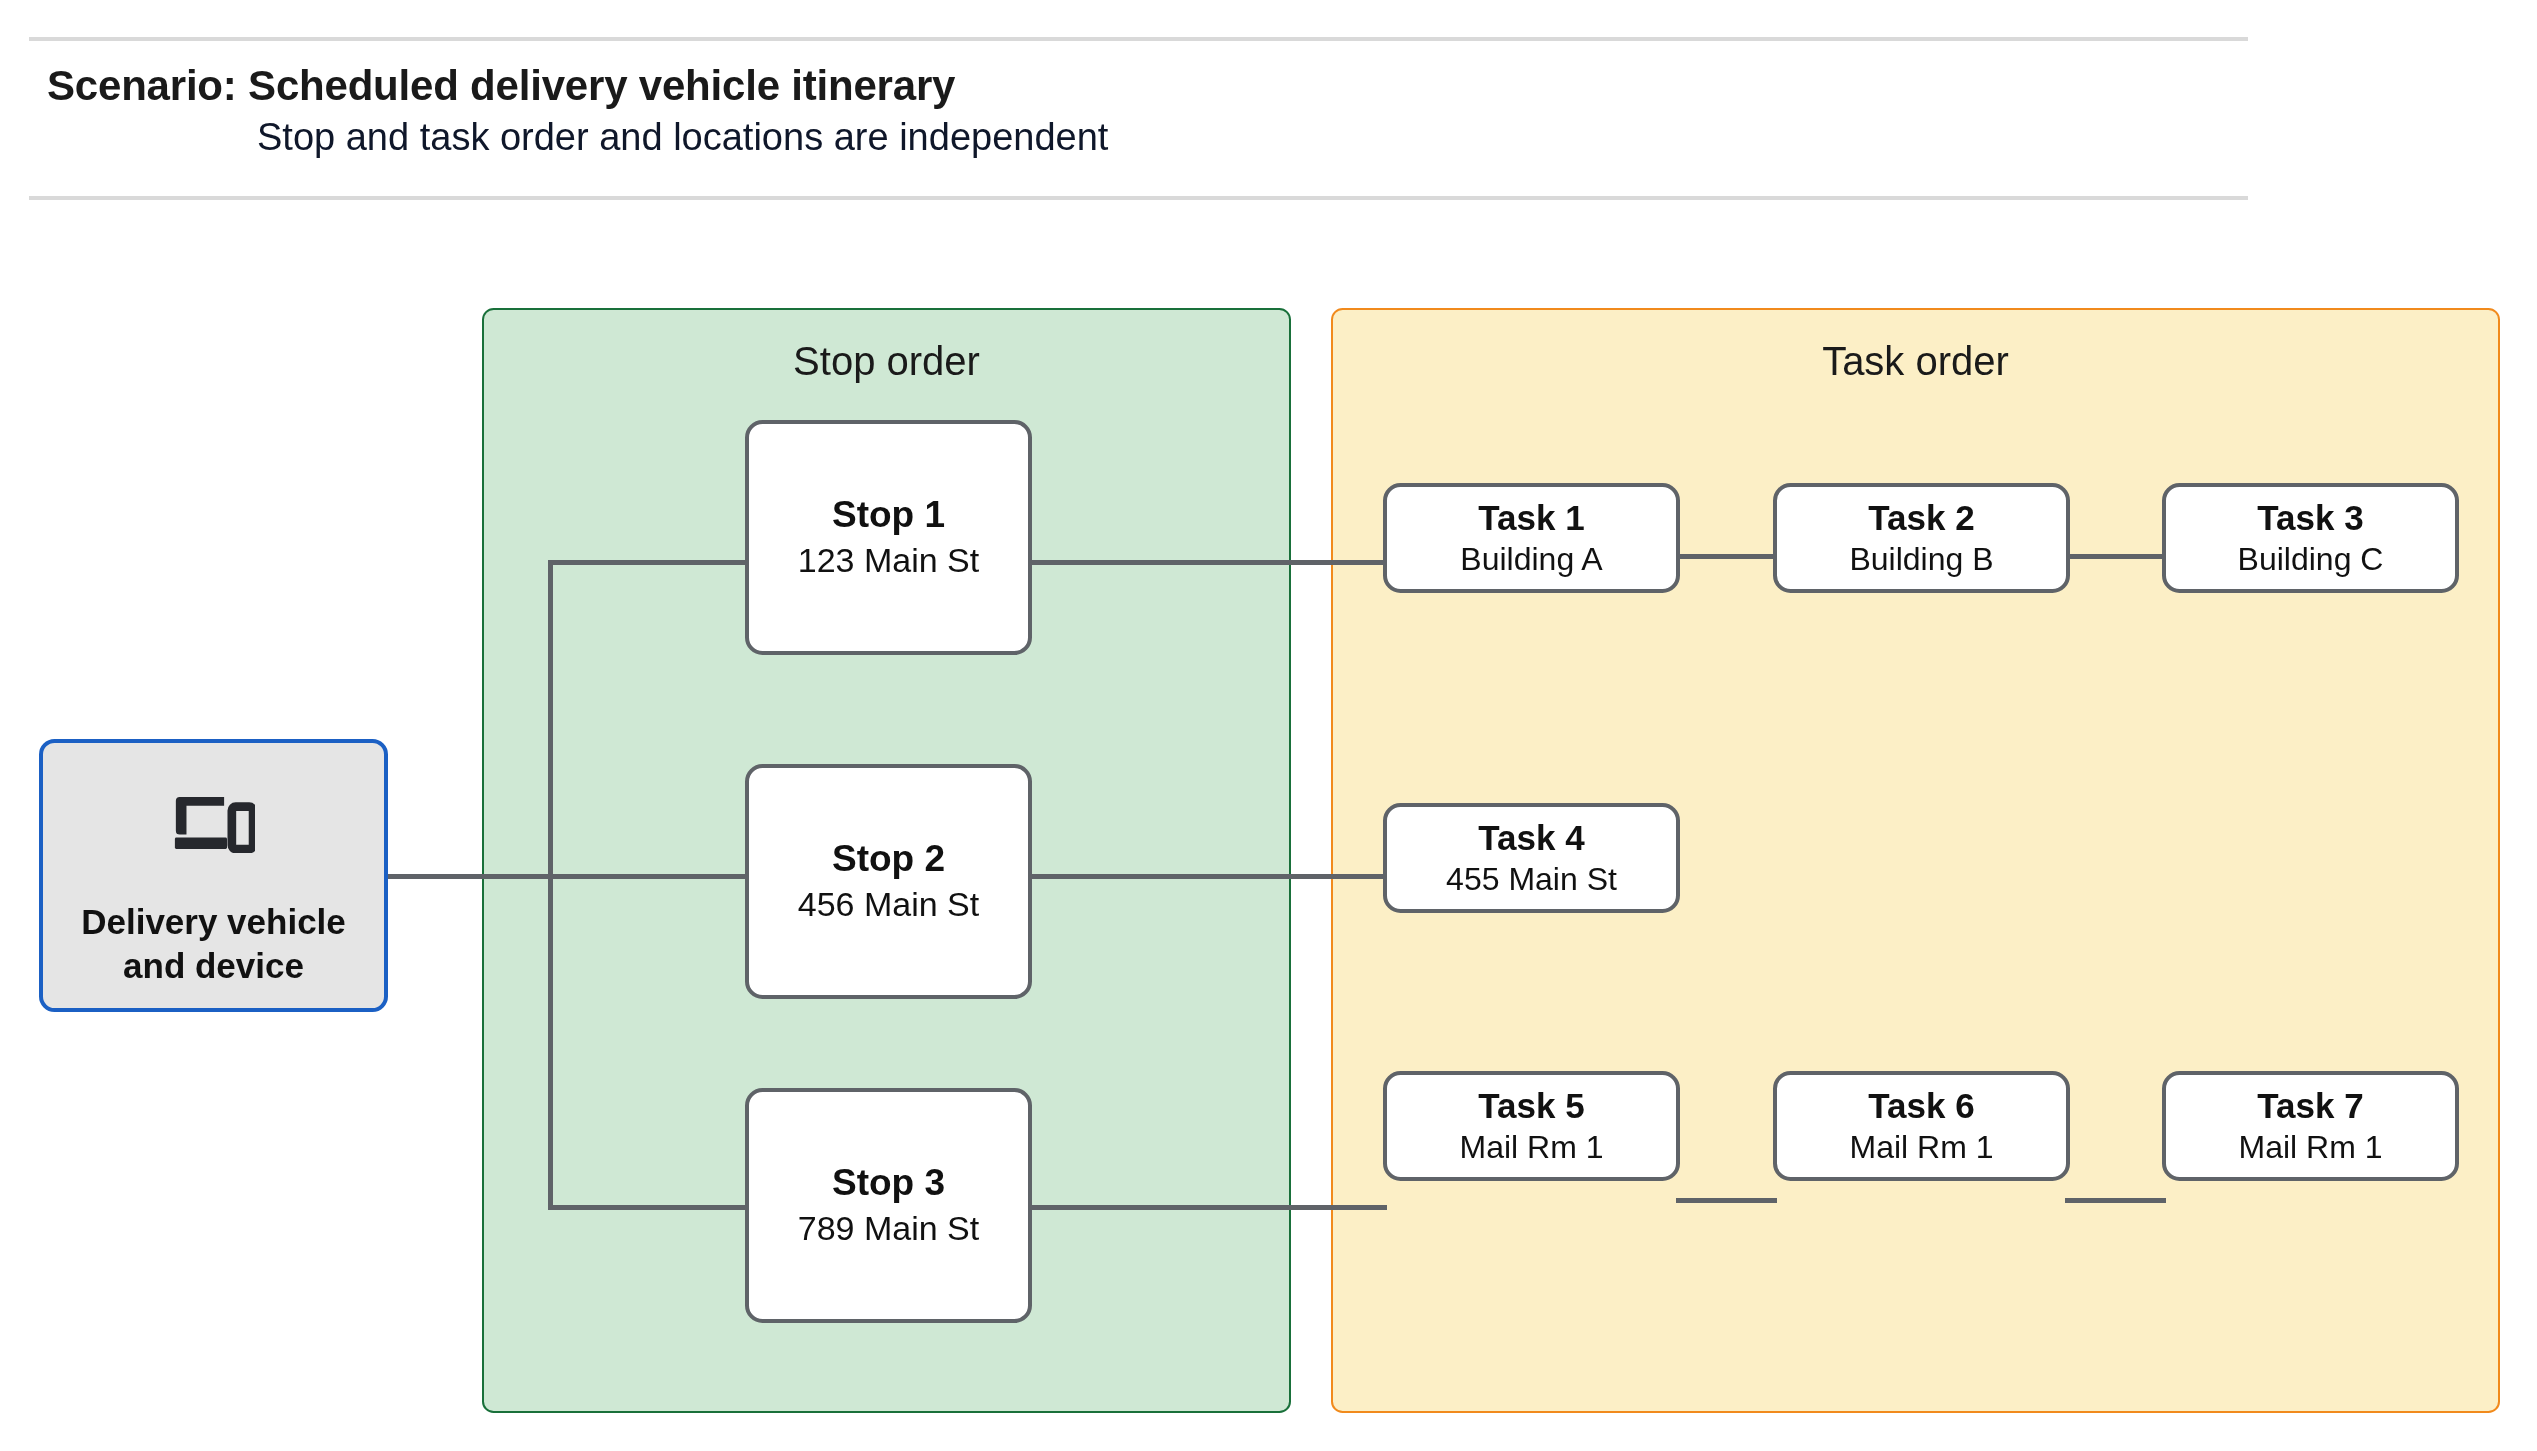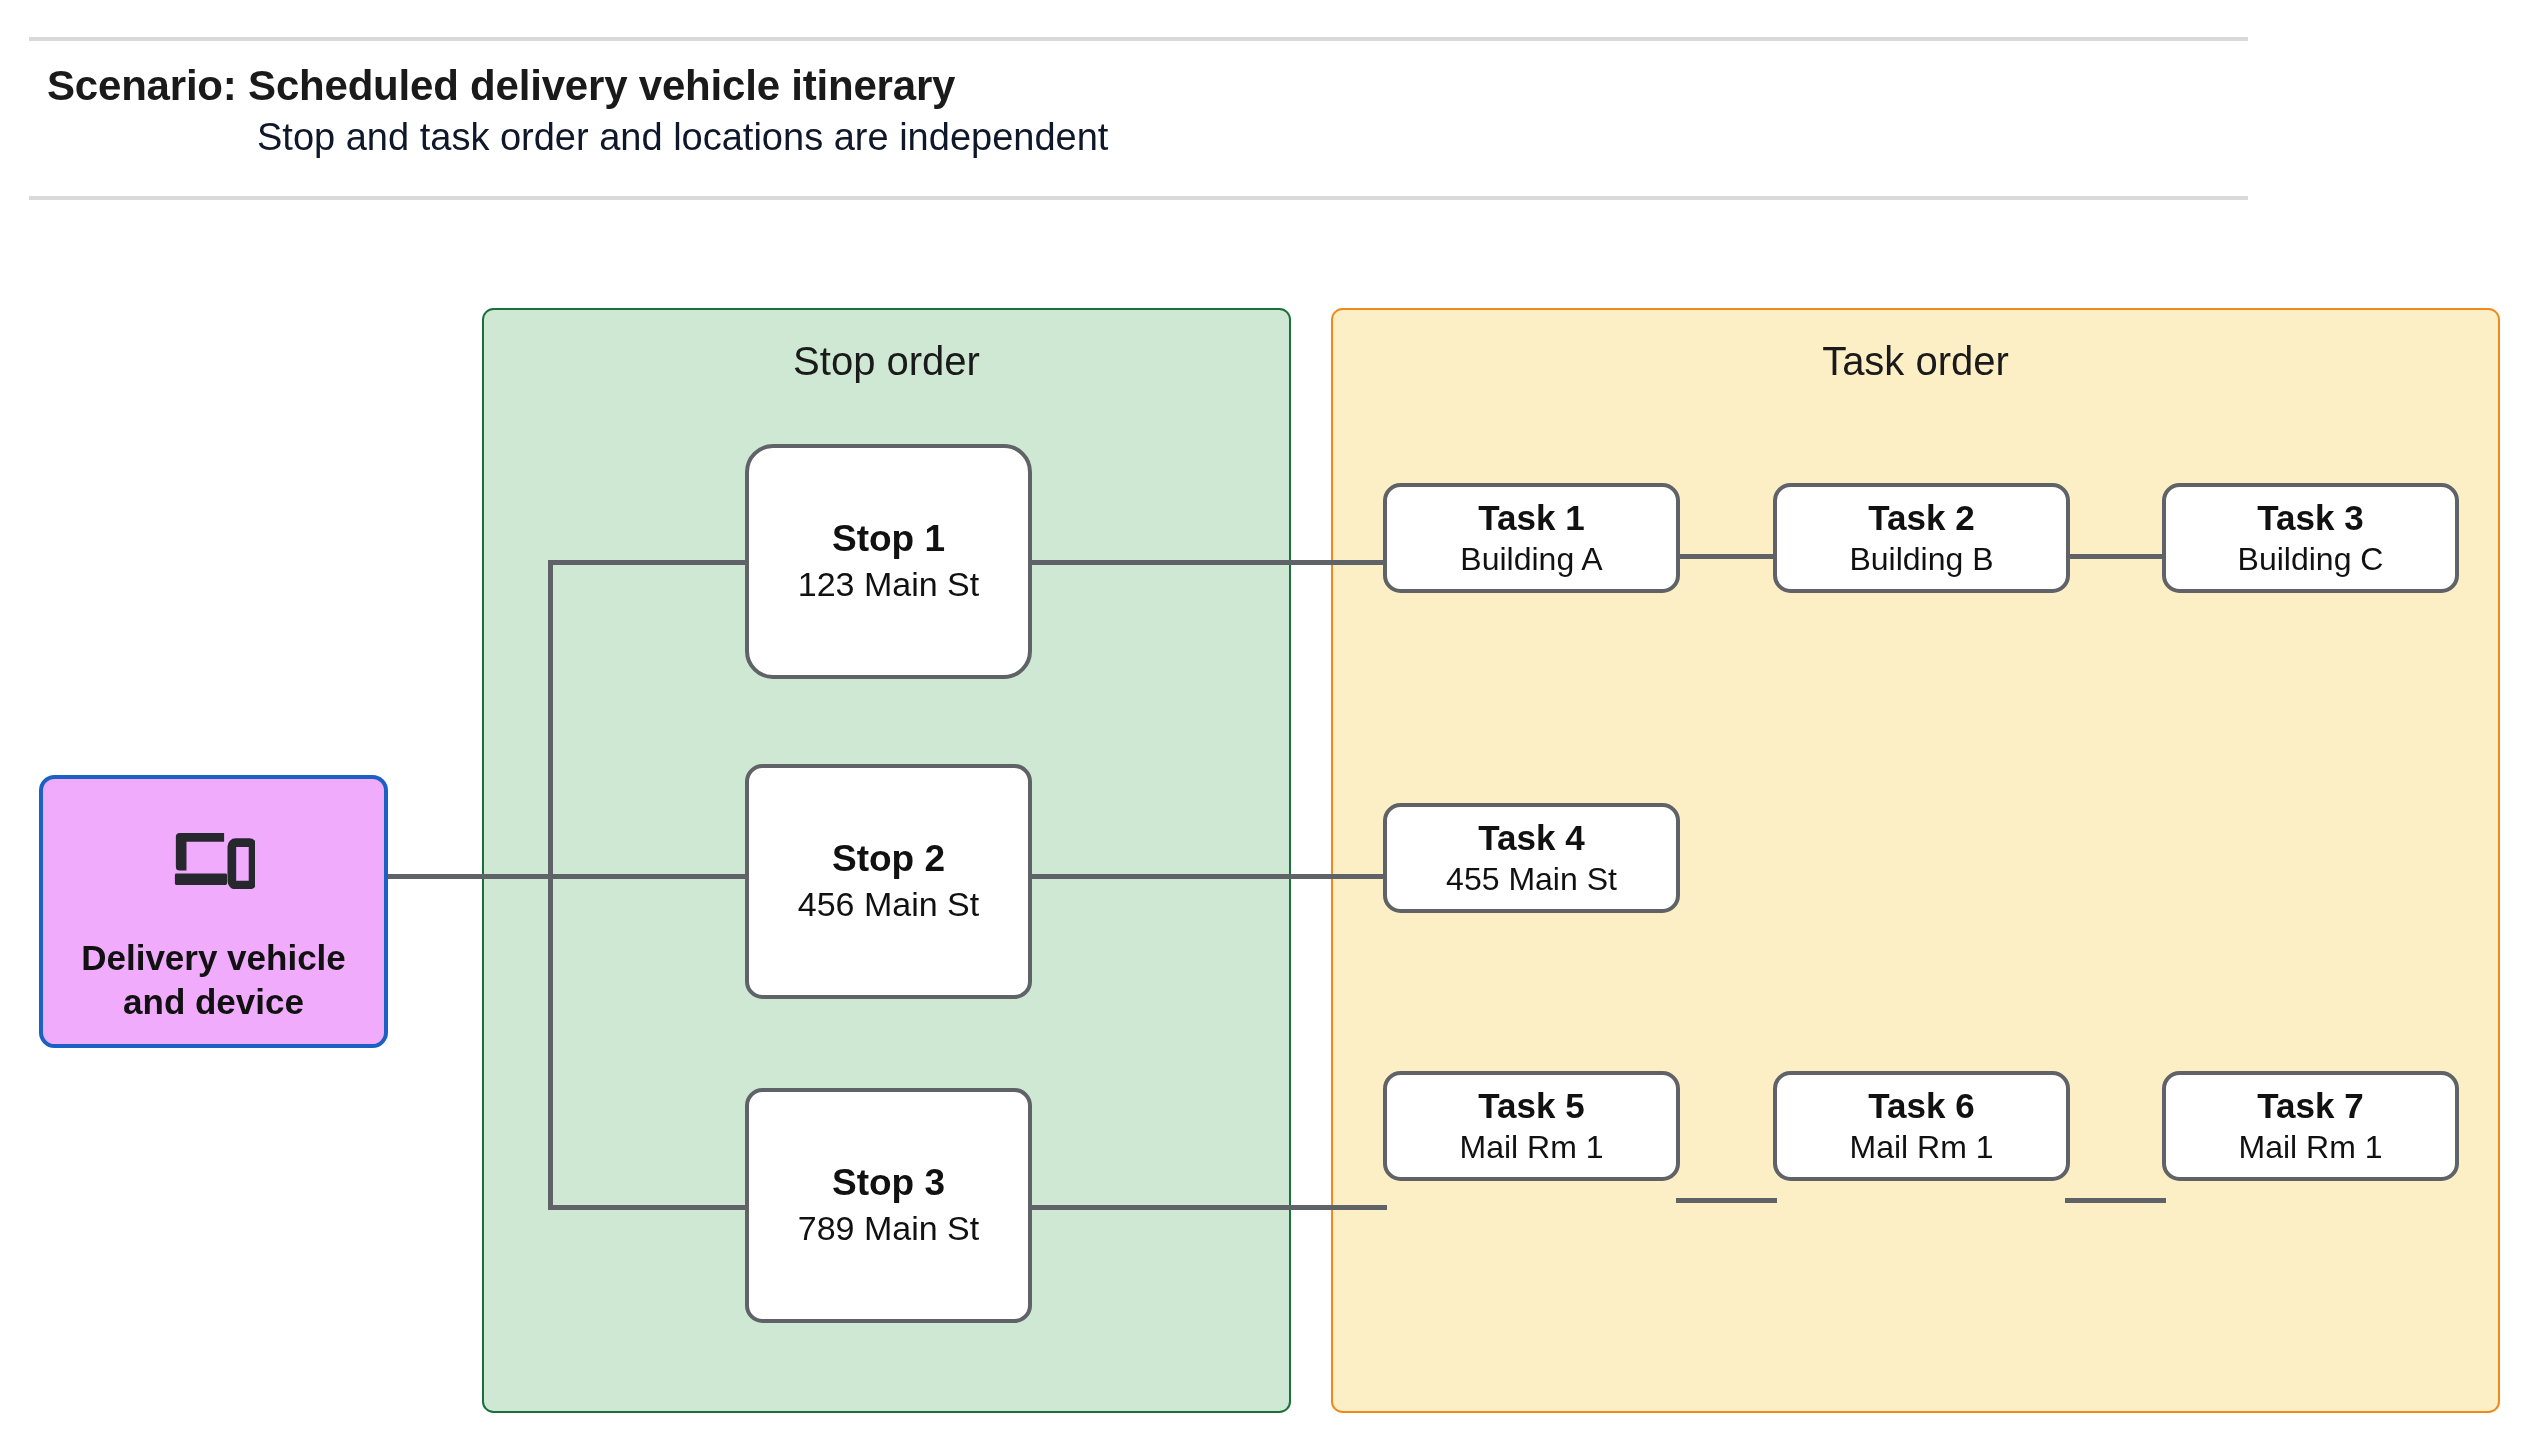--- a/index.html
+++ b/index.html
@@ -115,43 +115,42 @@
     line-height: 1.2;
     margin-top: 3.9px;
   }
 
   
   #node-delivery-vehicle {
     left: 39px;
     top: 739px;
     width: 349px;
     height: 273px;
-    background: #f0abfc;
+    background: #e5e5e5;
     border: 4.8px solid #1b60c4;
     border-radius: 15.5px;
     justify-content: flex-start;
     padding-top: 50px;
-    margin-top: 36px;
   }
   #devices-icon {
     margin-bottom: 43px;
   }
   #node-delivery-vehicle .node-title {
     font-size: 35px;
     text-align: center;
     line-height: 1.25;
   }
 
   
   .stop-node {
     left: 745px;
     width: 287px;
     height: 235px;
   }
-  #node-stop-1 { top: 444px; border-radius: 28px; }
+  #node-stop-1 { top: 420px; }
   #node-stop-2 { top: 764px; }
   #node-stop-3 { top: 1088px; }
 
   
   .task-node {
     width: 297px;
     height: 110px;
   }
   .task-col-1 { left: 1383px; }
   .task-col-2 { left: 1773px; }

